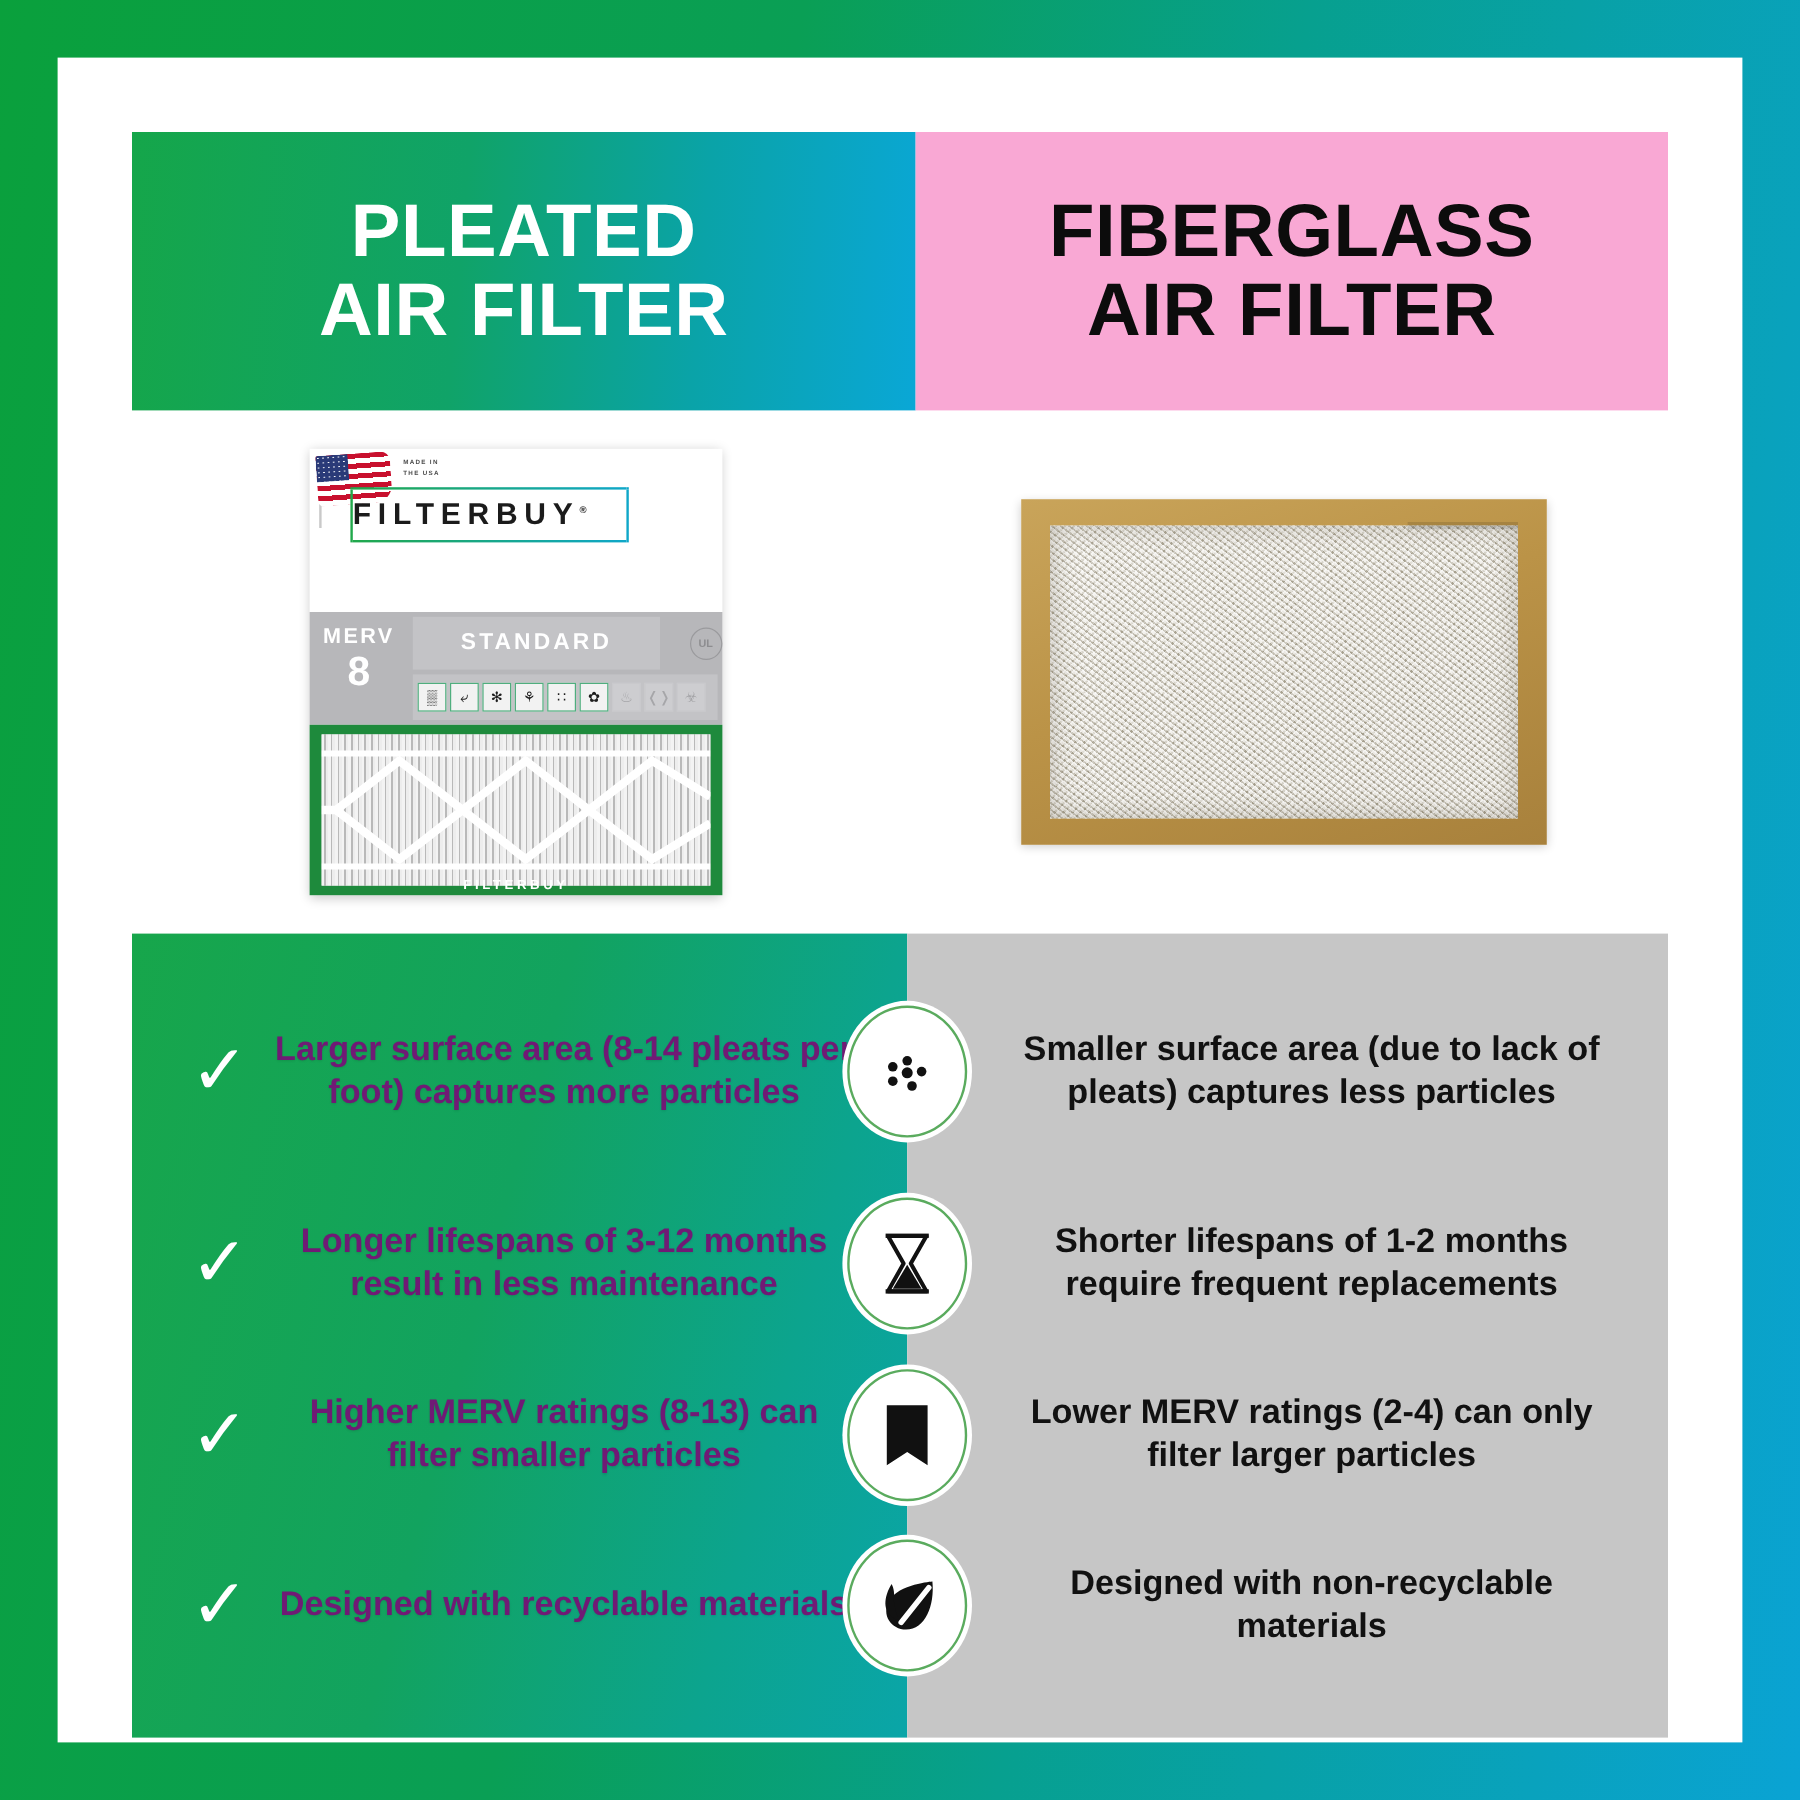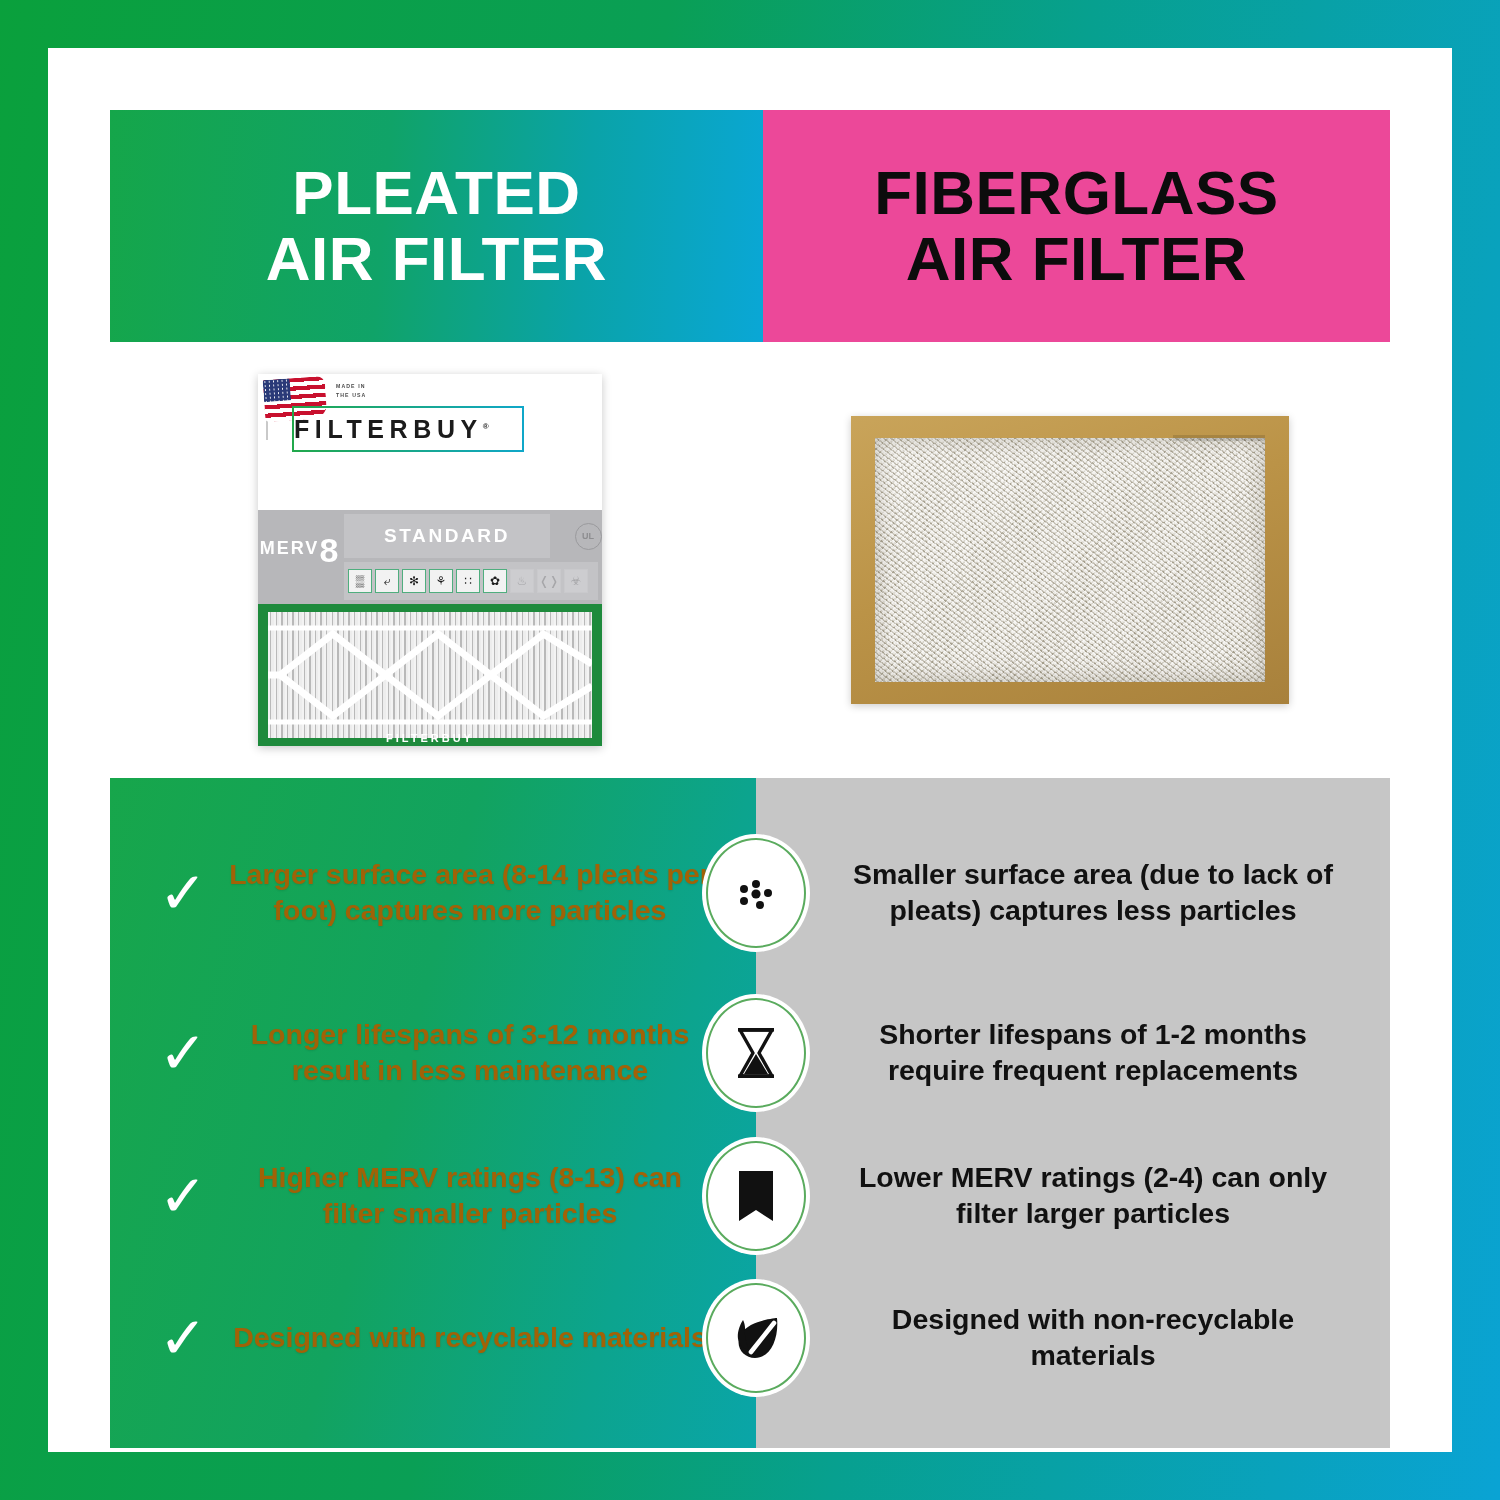--- a/index.html
+++ b/index.html
@@ -13,21 +13,21 @@
   
   #card {
     position:absolute; left:48px; top:48px; width:1404px; height:1404px;
     background:#ffffff;
   }
 
   
   #headers { position:absolute; left:62px; top:62px; width:1280px; height:232px; display:flex; }
   .hdr { display:flex; align-items:center; justify-content:center; text-align:center; }
   .hdr-left { width:660px; background:linear-gradient(95deg,#15a64a 0%,#10a368 42%,#0aa3a8 72%,#0aa7d6 100%); }
-  .hdr-right { width:634px; background:#ec4899; }
+  .hdr-right { width:634px; background:#f9a8d4; }
   .hdr-title {
     font-weight:bold; font-size:62px; line-height:1.06; letter-spacing:0.5px;
     font-stretch:condensed;
   }
   .hdr-left .hdr-title { color:#ffffff; }
   .hdr-right .hdr-title { color:#0c0c0c; }
 
   
   #products { position:absolute; left:62px; top:294px; width:1280px; height:436px; display:flex; }
   .prod-cell { width:50%; display:flex; align-items:center; justify-content:center; }
@@ -61,21 +61,21 @@
   #fb-band {
     position:absolute; left:0; top:94px; width:100%; height:42px;
     background:linear-gradient(95deg,#18a84d 0%,#12a56c 50%,#0fa8cf 100%);
     display:flex; flex-direction:column; align-items:center; justify-content:center; color:#fff;
   }
   #fb-band .b1 { font-size:20px; font-weight:bold; letter-spacing:1.1px; }
   #fb-band .b2 { font-size:8px; font-weight:bold; letter-spacing:.5px; margin-top:2px; }
   #fb-grey { position:absolute; left:0; top:136px; width:100%; height:94px; background:#b7b7ba; }
   #fb-merv {
     position:absolute; left:0; top:136px; width:82px; height:77px;
-    color:#fff; display:flex; align-items:center; justify-content:center;
+    color:#fff; display:flex; flex-direction:column; align-items:center; justify-content:center;
   }
   #fb-merv .m1 { font-size:18px; font-weight:bold; letter-spacing:2px; }
   #fb-merv .m2 { font-size:34px; font-weight:bold; line-height:1; margin-top:2px; }
   #fb-standard {
     position:absolute; left:86px; top:140px; width:206px; height:44px; background:#c3c3c6;
     display:flex; align-items:center; justify-content:center;
     font-size:19px; font-weight:bold; letter-spacing:2.6px; color:#ffffff;
   }
   #fb-ul {
     position:absolute; left:308px; top:140px; width:44px; height:44px;
@@ -133,21 +133,21 @@
 
   .row { position:absolute; left:0; width:100%; display:flex; align-items:center; }
   .row-left {
     width:646px; display:flex; align-items:center; gap:10px; padding-left:38px; padding-right:44px;
   }
   .check {
     flex:0 0 auto; width:70px; text-align:center; color:#ffffff;
     font-size:58px; line-height:1; font-weight:300;
   }
   .row-left .txt {
-    flex:1; color:#a16207; font-size:28.5px; font-weight:bold; line-height:1.26; text-align:center;
+    flex:1; color:#701a75; font-size:28.5px; font-weight:bold; line-height:1.26; text-align:center;
     text-shadow:0 1px 2px rgba(0,0,0,.10);
   }
   .row-right {
     width:634px; display:flex; align-items:center; justify-content:center; padding-left:80px; padding-right:40px;
   }
   .row-right .txt { color:#111111; font-size:28.5px; font-weight:bold; line-height:1.26; text-align:center; }
 
   .mid-icon {
     position:absolute; left:646px; transform:translateX(-50%);
     width:100px; height:110px; border-radius:50%;

